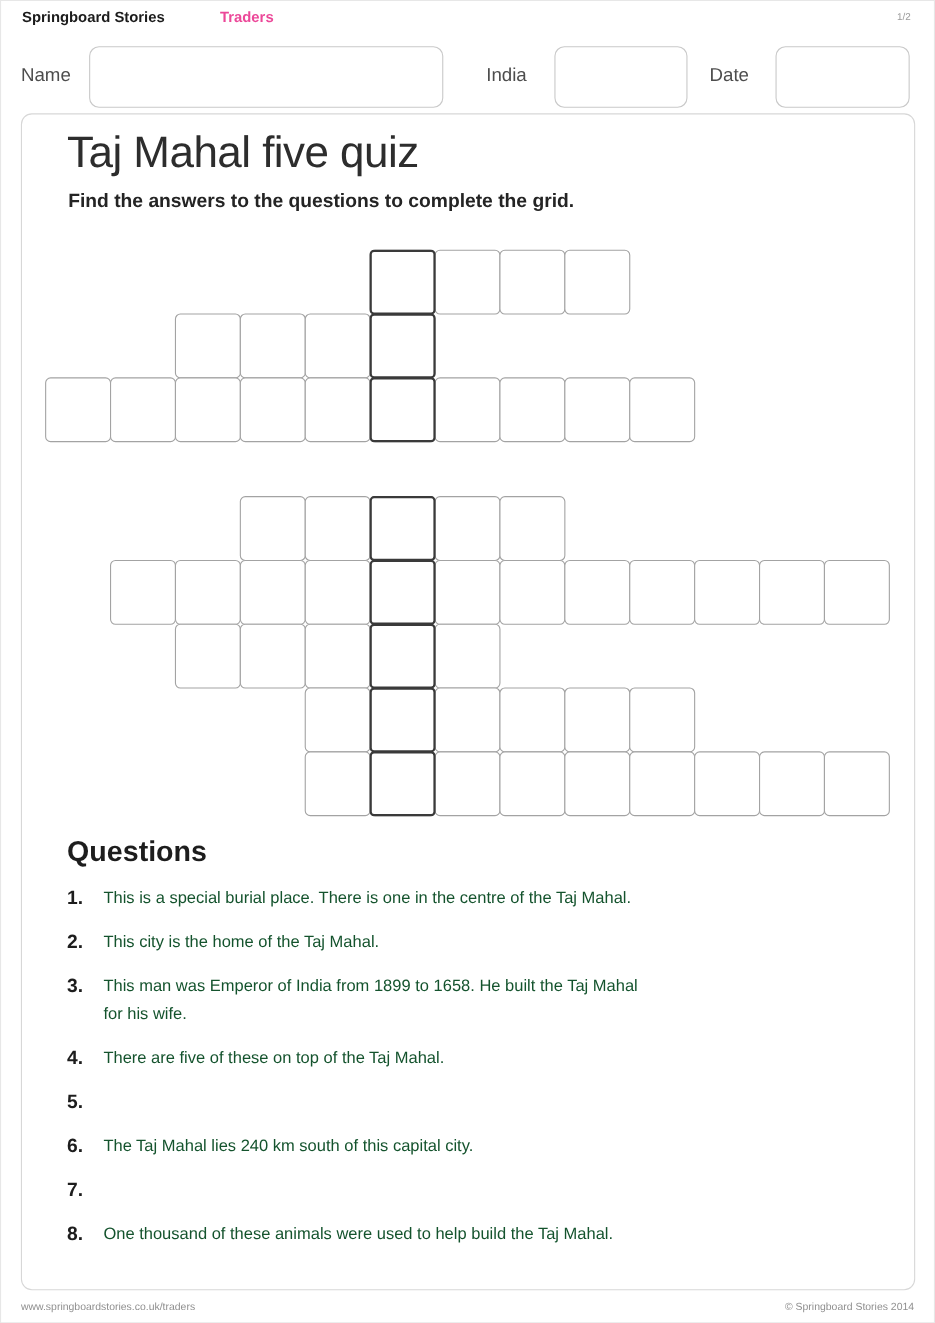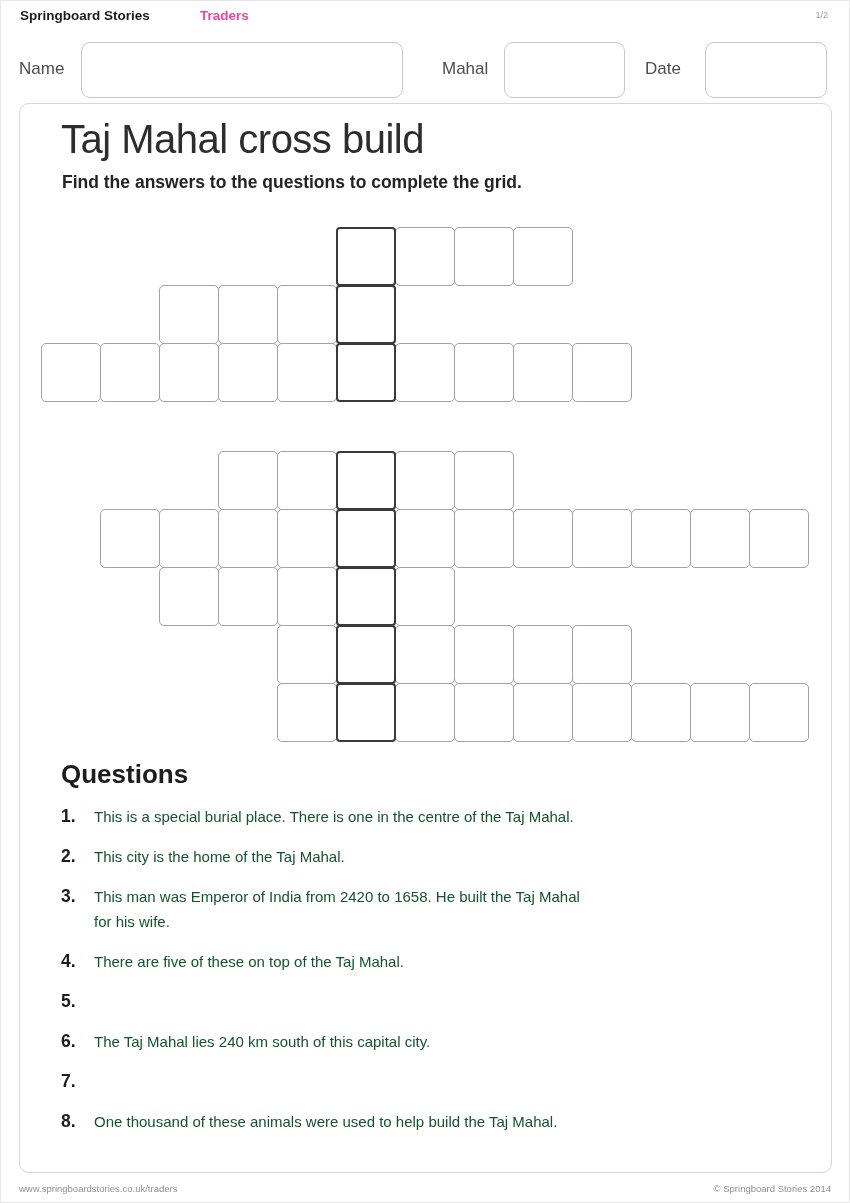--- a/index.html
+++ b/index.html
@@ -110,27 +110,27 @@
 <body>
 
 <div class="page">
 
   <div class="brand">Springboard Stories</div>
   <div class="topic">Traders</div>
   <div class="page-indicator">1/2</div>
 
   <div class="field-label label-name">Name</div>
   <div class="field-box box-name"></div>
-  <div class="field-label label-class">Mahal</div>
+  <div class="field-label label-class">India</div>
   <div class="field-box box-class"></div>
   <div class="field-label label-date">Date</div>
   <div class="field-box box-date"></div>
 
   <div class="card">
-    <div class="title">Taj Mahal cross build</div>
+    <div class="title">Taj Mahal five quiz</div>
     <div class="instructions">Find the answers to the questions to complete the grid.</div>
 
     <div class="grid" style="--cell-border: #a3a3a3; --highlight-border: #3a3a3a;">
         <div class="cell" style="left: 295px; top: 0px; width: 60px; height: 59px;"></div>
         <div class="cell" style="left: 354px; top: 0px; width: 60px; height: 59px;"></div>
         <div class="cell" style="left: 413px; top: 0px; width: 60px; height: 59px;"></div>
         <div class="cell" style="left: 472px; top: 0px; width: 60px; height: 59px;"></div>
         <div class="cell" style="left: 118px; top: 58px; width: 60px; height: 59px;"></div>
         <div class="cell" style="left: 177px; top: 58px; width: 60px; height: 59px;"></div>
         <div class="cell" style="left: 236px; top: 58px; width: 60px; height: 59px;"></div>
@@ -198,21 +198,21 @@
           <div class="q-item">
             <div class="q-num">1.</div>
             <div class="q-text">This is a special burial place. There is one in the centre of the Taj Mahal.</div>
           </div>
           <div class="q-item">
             <div class="q-num">2.</div>
             <div class="q-text">This city is the home of the Taj Mahal.</div>
           </div>
           <div class="q-item">
             <div class="q-num">3.</div>
-            <div class="q-text">This man was Emperor of India from 2420 to 1658. He built the Taj Mahal
+            <div class="q-text">This man was Emperor of India from 1899 to 1658. He built the Taj Mahal
 for his wife.</div>
           </div>
           <div class="q-item">
             <div class="q-num">4.</div>
             <div class="q-text">There are five of these on top of the Taj Mahal.</div>
           </div>
           <div class="q-item">
             <div class="q-num">5.</div>
           </div>
           <div class="q-item">

